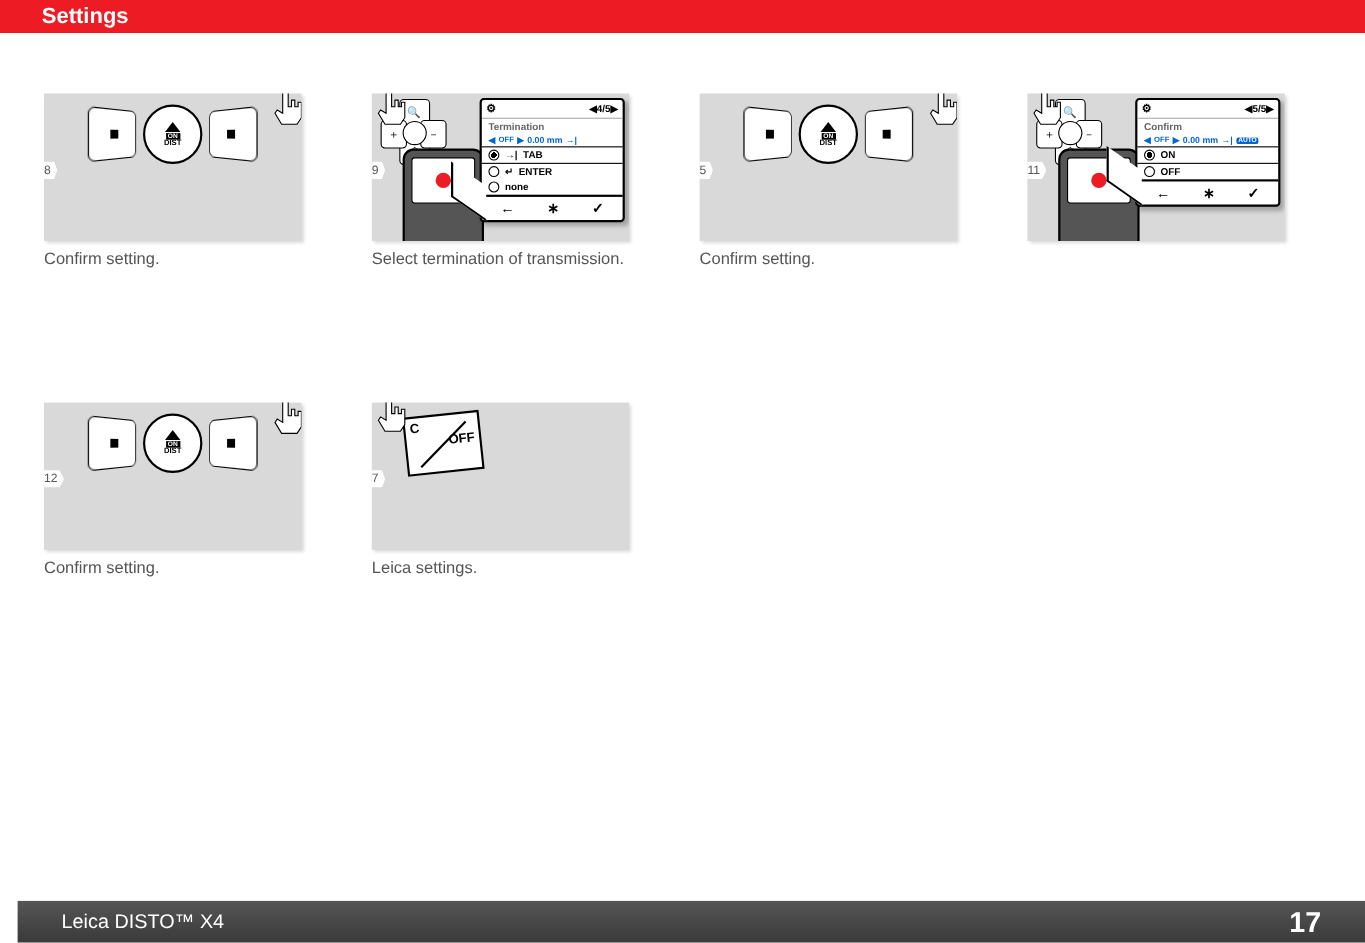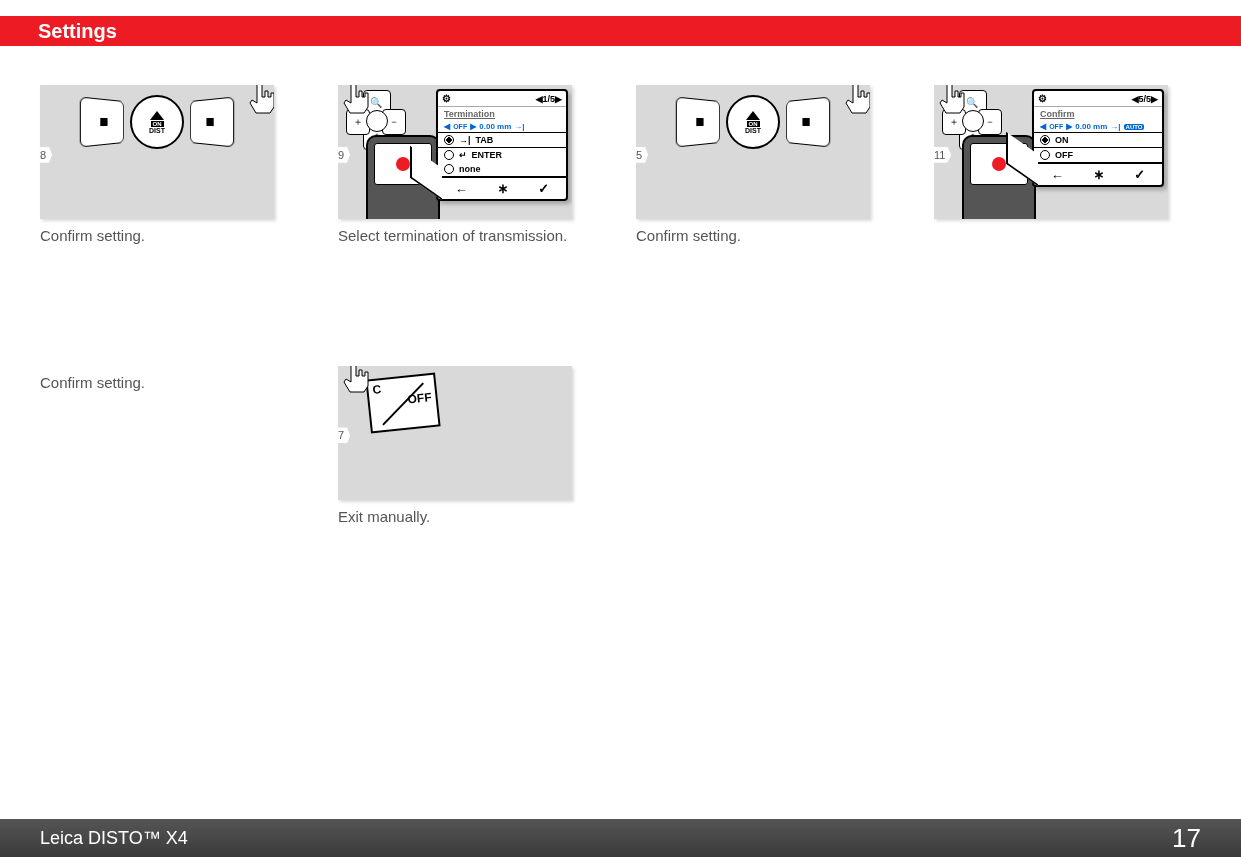--- a/index.html
+++ b/index.html
@@ -11,21 +11,20 @@
     height: 857px;
     position: relative;
     overflow: hidden;
   }
   .top-bar {
     background: #ed1b24;
     height: 30px;
     display: flex;
     align-items: center;
     padding-left: 38px;
-    margin-top: 16px;
   }
   .top-title {
     color: #fff;
     font-size: 20px;
     font-weight: bold;
   }
   .content {
     position: absolute;
     top: 85px;
     left: 40px;
@@ -177,21 +176,21 @@
     z-index: 10;
     box-shadow: 3px 3px 4px rgba(0,0,0,0.25);
     font-size: 9px;
   }
   .popup .hdr {
     display:flex;justify-content:space-between;align-items:center;
     padding:2px 4px;border-bottom:1px solid #aaa;
     font-weight:bold;
   }
   .popup .hdr .gear{font-size:10px;}
-  .popup .title-row{font-weight:bold;color:#666;padding:2px 6px;text-decoration:underline;}
+  .popup .title-row{font-weight:bold;color:#666;padding:2px 6px;}
   .popup .val-row{color:#0066d6;font-weight:bold;padding:1px 6px;display:flex;align-items:center;gap:3px;font-size:8px;}
   .popup .opt{padding:2px 6px;display:flex;align-items:center;gap:5px;font-weight:bold;}
   .popup .opt.sel{border-top:1px solid #000;border-bottom:1px solid #000;}
   .popup .radio{width:8px;height:8px;border:1.5px solid #000;border-radius:50%;display:inline-block;}
   .popup .radio.on{background:radial-gradient(circle,#000 0 45%,#fff 46% 100%);}
   .popup .btm{
     border-top:2px solid #000;display:flex;justify-content:space-around;padding:3px 2px;font-size:13px;font-weight:bold;
   }
 
   
@@ -225,31 +224,31 @@
   .coff .slash{
     position:absolute;left:0;top:0;right:0;bottom:0;
   }
   .coff .slash::after{
     content:"";position:absolute;left:4px;right:4px;top:50%;border-top:2px solid #000;
     transform: rotate(-40deg);
   }
 
   .footer {
     position: absolute;
-    left: 0; right: 0; bottom: 0;
+    left: 16px; right: 0; bottom: 0;
     height: 38px;
     background: linear-gradient(#555,#3a3a3a);
     color: #fff;
     display: flex;
     justify-content: space-between;
     align-items: center;
     padding: 0 40px;
     font-size: 18px;
   }
-  .page-no { font-size: 26px; font-weight: normal; }
+  .page-no { font-size: 26px; font-weight: bold; }
 </style>
 </head>
 <body>
 
 <div class="top-bar">
   <span class="top-title">Settings</span>
 </div>
 
 <div class="content">
 
@@ -297,21 +296,21 @@
         </div>
         <div class="device-small">
           <div class="screen">
               <div class="red-dot"></div>
             </div>
         </div>
         <div class="popup">
           <div class="speech-tail"></div>
           <div class="hdr">
             <span class="gear">⚙</span>
-            <span>◀<span>1/5</span>▶</span>
+            <span>◀<span>4/5</span>▶</span>
           </div>
           <div class="title-row">Termination</div>
           <div class="val-row">◀ <span style="font-size:7px;">OFF</span> ▶ <span>0.00 mm</span> →|</div>
           <div class="opt sel">
               <span class="radio on"></span>
               <span>→|</span>
               <span>TAB</span>
             </div>
           <div class="opt">
               <span class="radio"></span>
@@ -400,38 +399,59 @@
             </div>
         </div>
       </div>
     </div>
 
   </div>
 
   <div class="row">
 
     <div class="step">
+      <div class="illus">
+        <span class="step-num">12</span>
+        <div class="hand" style="right:-5px;top:-8px;">
+          <svg viewBox="0 0 40 40">
+              <path d="M20 6 l3 0 0 14 3 0 0 -6 3 0 0 6 3 0 0 -4 3 0 0 14 -4 6 -14 0 -6 -10 2 -3 5 3 0 -20 z" fill="#fff" stroke="#000" stroke-width="1"></path>
+            </svg>
+        </div>
+        <div class="dist-panel">
+          <div class="side-btn left">
+              <div class="sq"></div>
+            </div>
+          <div class="center-btn">
+            <div class="tri"></div>
+            <span class="on">ON</span>
+            <span style="font-size:7px;">DIST</span>
+          </div>
+          <div class="side-btn right">
+              <div class="sq"></div>
+            </div>
+        </div>
+      </div>
       <div class="caption">Confirm setting.</div>
     </div>
 
     <div class="step">
       <div class="illus">
         <span class="step-num">7</span>
         <div class="hand" style="left:-5px;top:-10px;">
           <svg viewBox="0 0 40 40">
               <path d="M20 6 l3 0 0 14 3 0 0 -6 3 0 0 6 3 0 0 -4 3 0 0 14 -4 6 -14 0 -6 -10 2 -3 5 3 0 -20 z" fill="#fff" stroke="#000" stroke-width="1"></path>
             </svg>
         </div>
         <div class="coff">
           <div>C</div>
           <div style="text-align:right;">OFF</div>
           <div class="slash"></div>
         </div>
       </div>
-      <div class="caption">Exit manually.</div>
+      <div class="caption">Leica settings.</div>
     </div>
 
   </div>
 </div>
 
 <div class="footer">
   <span>Leica DISTO™ X4</span>
   <span class="page-no">17</span>
 </div>
 

